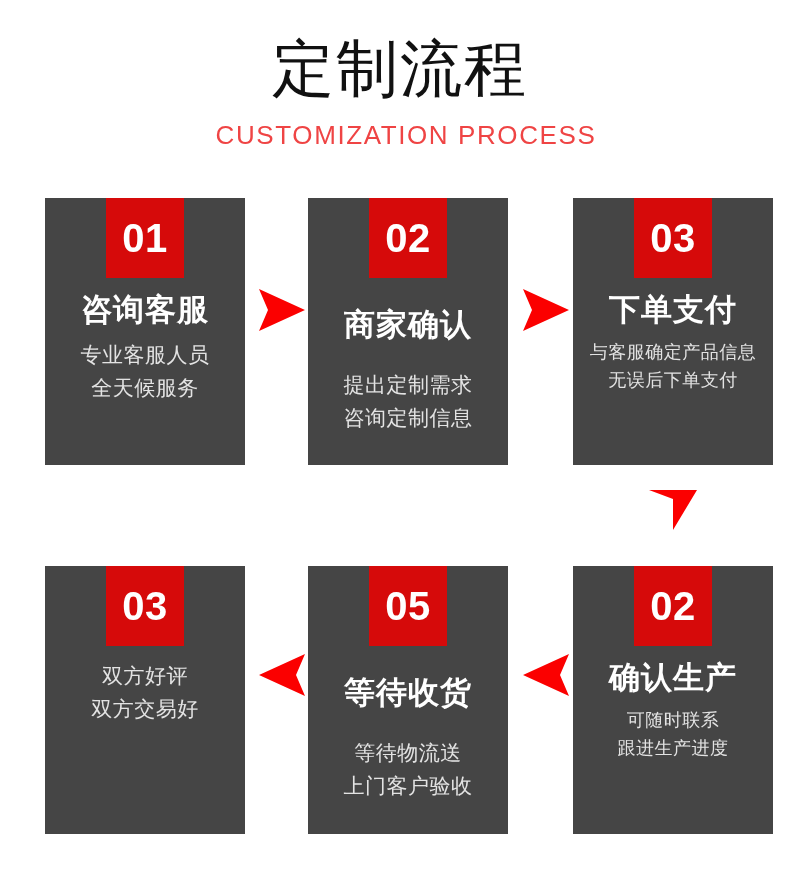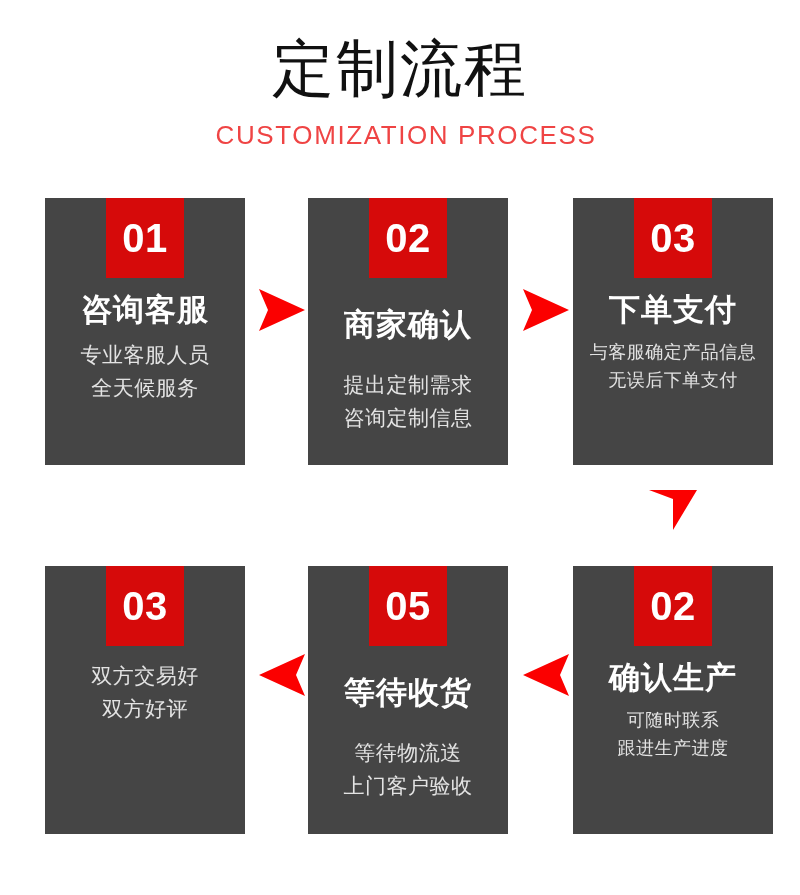--- a/index.html
+++ b/index.html
@@ -182,22 +182,22 @@
       <span class="desc-line">等待物流送</span>
       <span class="desc-line">上门客户验收</span>
     </div>
   </div>
 
   <div class="card row-bottom col-1">
     <div class="card-number-box">
       <span class="card-number">03</span>
     </div>
     <div class="card-desc">
+      <span class="desc-line">双方好评</span>
       <span class="desc-line">双方交易好</span>
-      <span class="desc-line">双方好评</span>
     </div>
   </div>
 
   <div class="arrow arrow-right-1">
     <svg viewBox="0 0 52 50" xmlns="http://www.w3.org/2000/svg" aria-hidden="true">
       <polygon points="4,4 50,25 4,46 13,25" fill="#fb0000"></polygon>
     </svg>
   </div>
 
   <div class="arrow arrow-right-2">

